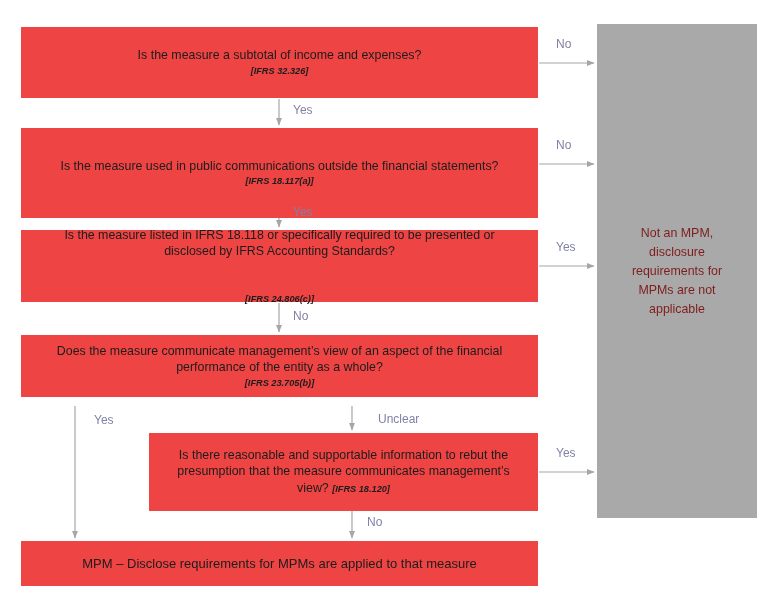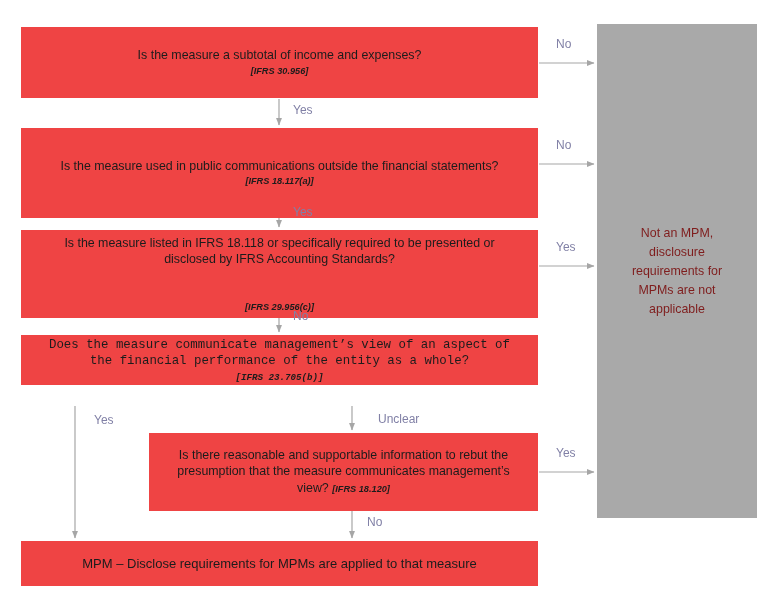--- a/index.html
+++ b/index.html
@@ -115,34 +115,34 @@
 
     <line x1="352" y1="406" x2="352" y2="430" stroke="#a6a6a6" stroke-width="1.2" marker-end="url(#arrowhead)"></line>
 
     <line x1="539" y1="472" x2="594" y2="472" stroke="#a6a6a6" stroke-width="1.2" marker-end="url(#arrowhead)"></line>
 
     <line x1="352" y1="511" x2="352" y2="538" stroke="#a6a6a6" stroke-width="1.2" marker-end="url(#arrowhead)"></line>
   </svg>
 
   <div class="node node-q" style="left:21px; top:27px; width:517px; height:71px;">
     <div class="q-text">Is the measure a subtotal of income and expenses?</div>
-    <div class="q-ref">[IFRS 30.956]</div>
+    <div class="q-ref">[IFRS 32.326]</div>
   </div>
 
   <div class="node node-q" style="left:21px; top:128px; width:517px; height:90px;">
     <div class="q-text" style="max-width:470px;">Is the measure used in public communications outside the financial statements?</div>
     <div class="q-ref">[IFRS 18.117(a)]</div>
   </div>
 
-  <div class="node node-q" style="left:21px; top:230px; width:517px; height:88px;gap:32px;">
+  <div class="node node-q" style="left:21px; top:230px; width:517px; height:72px;gap:32px;">
     <div class="q-text" style="max-width:470px;">Is the measure listed in IFRS 18.118 or specifically required to be presented or disclosed by IFRS Accounting Standards?</div>
-    <div class="q-ref">[IFRS 29.956(c)]</div>
+    <div class="q-ref">[IFRS 24.806(c)]</div>
   </div>
 
-  <div class="node node-q" style="left:21px; top:335px; width:517px; height:50px;font-family:Liberation Mono, monospace;">
+  <div class="node node-q" style="left:21px; top:335px; width:517px; height:62px;">
     <div class="q-text" style="max-width:470px;">Does the measure communicate management’s view of an aspect of the financial performance of the entity as a whole?</div>
     <div class="q-ref">[IFRS 23.705(b)]</div>
   </div>
 
   <div class="node node-q" style="left:149px; top:433px; width:389px; height:78px;">
     <div class="q-text" style="max-width:340px;">
       <span>Is there reasonable and supportable information to rebut the presumption that the measure communicates management’s view?</span><span> </span><span class="q-ref-inline">[IFRS 18.120]</span>
     </div>
   </div>
 

